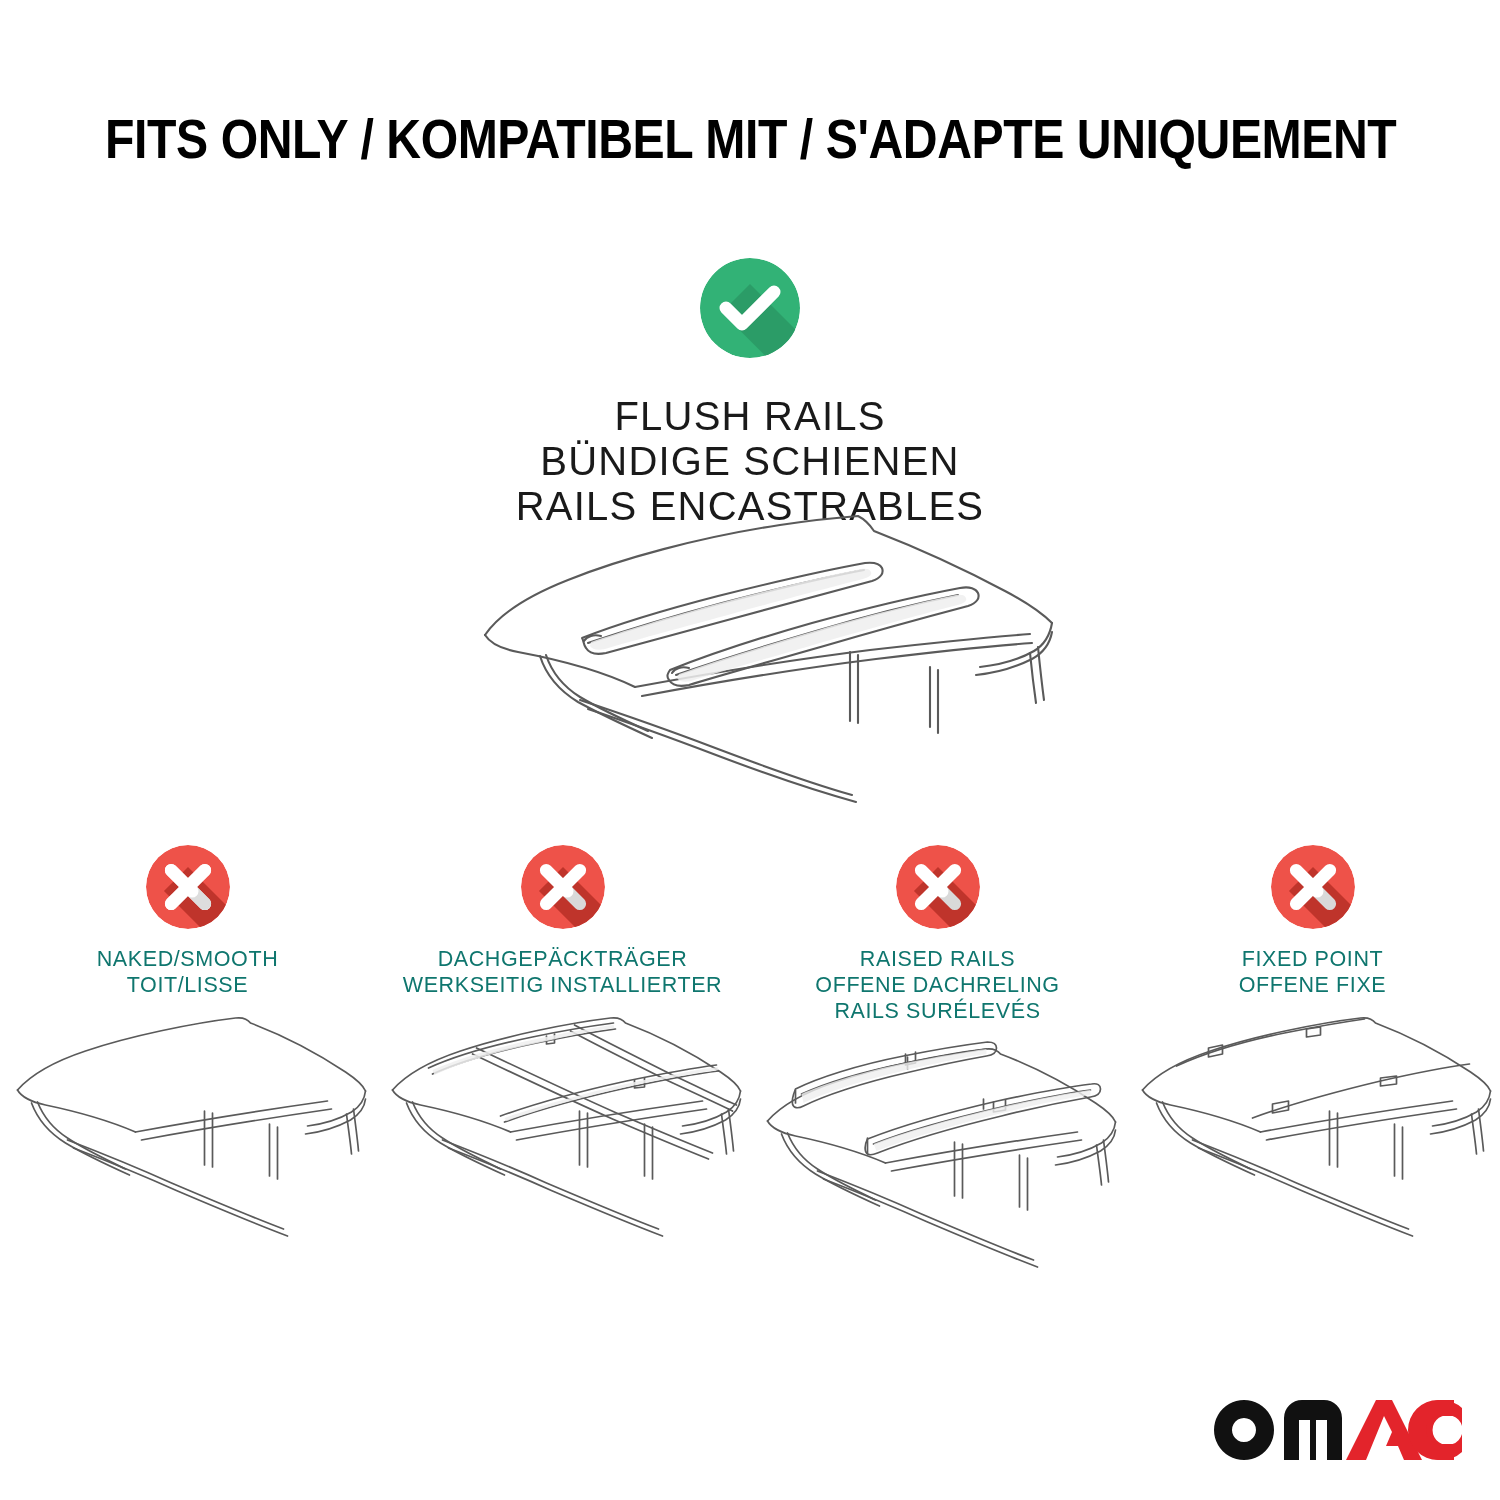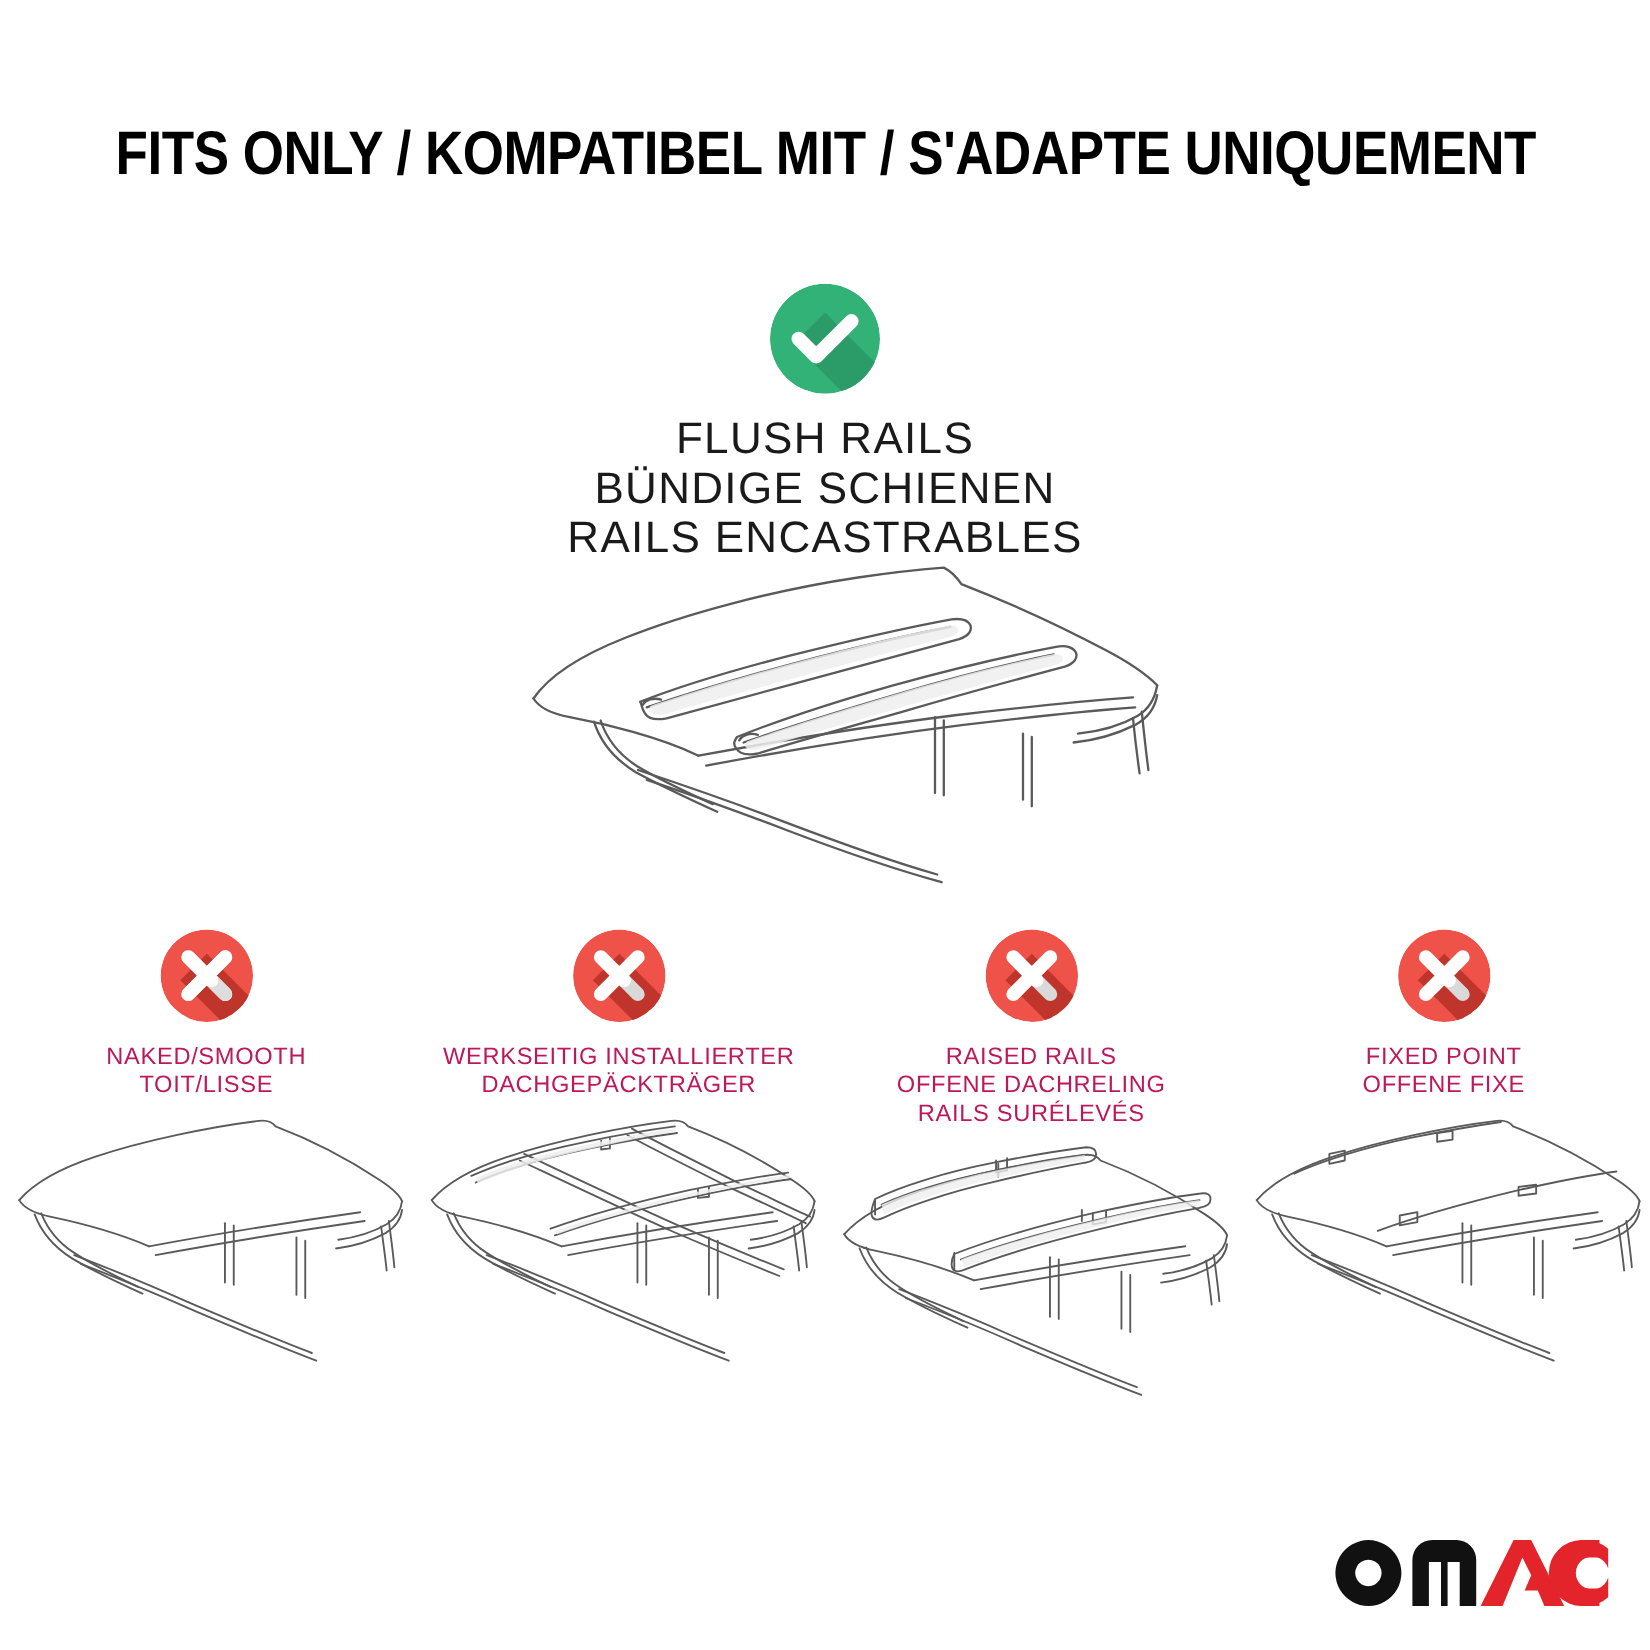--- a/index.html
+++ b/index.html
@@ -71,21 +71,21 @@
     transform: rotate(45deg);
     transform-origin: 0 0;
   }
   #hero-icon .mark {
     position: absolute;
     inset: 0;
   }
   .mark svg { display: block; width: 100%; height: 100%; }
 
   #hero-labels {
-    margin-top: 14px;
+    margin-top: 32px;
     font-family: "Liberation Sans", sans-serif;
     font-weight: 300;
     font-size: 40px;
     line-height: 1.13;
     letter-spacing: 1.2px;
     color: #1a1a1a;
   }
   #hero-labels div { white-space: nowrap; }
 
   #hero-art {
@@ -133,21 +133,21 @@
   }
   .x-icon .mark { position: absolute; inset: 0; }
 
   .col-labels {
     margin-top: 13px;
     font-family: "Liberation Sans", sans-serif;
     font-weight: 300;
     font-size: 21.5px;
     line-height: 1.22;
     letter-spacing: 0.6px;
-    color: #be185d;
+    color: #0f766e;
   }
   .col-labels div { white-space: nowrap; }
 
   .col-art {
     margin-top: 14px;
     height: 235px;
     width: 100%;
   }
   .col-art svg { display: block; width: 100%; height: 100%; }
 
@@ -297,22 +297,22 @@
       <div class="disc"></div>
       <div class="shadow"></div>
       <div class="mark">
         <svg viewBox="0 0 100 100">
           <path d="M50 50 L70 70" stroke="#d9d9d9" stroke-width="15" stroke-linecap="round" fill="none"></path>
           <path d="M30 30 L55 55 M70 30 L30 70" stroke="#ffffff" stroke-width="15" stroke-linecap="round" fill="none"></path>
         </svg>
       </div>
     </div>
     <div class="col-labels">
+      <div>DACHGEPÄCKTRÄGER</div>
       <div>WERKSEITIG INSTALLIERTER</div>
-      <div>DACHGEPÄCKTRÄGER</div>
     </div>
     <div class="col-art">
       <svg viewBox="0 0 360 235">
         <g fill="none" stroke="#5a5a5a" stroke-width="1.7" stroke-linecap="round" stroke-linejoin="round">
           <path d="M10 78 C24 62 48 49 78 39 C122 24 186 11 228 6 C236 5 240 7 243 11
                    C272 22 308 40 338 60 C350 68 356 74 358 79"></path>
           <path d="M10 78 C14 85 24 90 38 93 C62 98 100 108 128 120"></path>
           <path d="M30 90 C36 105 46 117 60 126 C78 138 100 148 118 157"></path>
           <path d="M24 91 C30 107 42 121 58 131 C78 143 102 154 122 163"></path>
           <path d="M60 128 C86 138 124 153 164 171 C204 188 244 205 276 217"></path>

